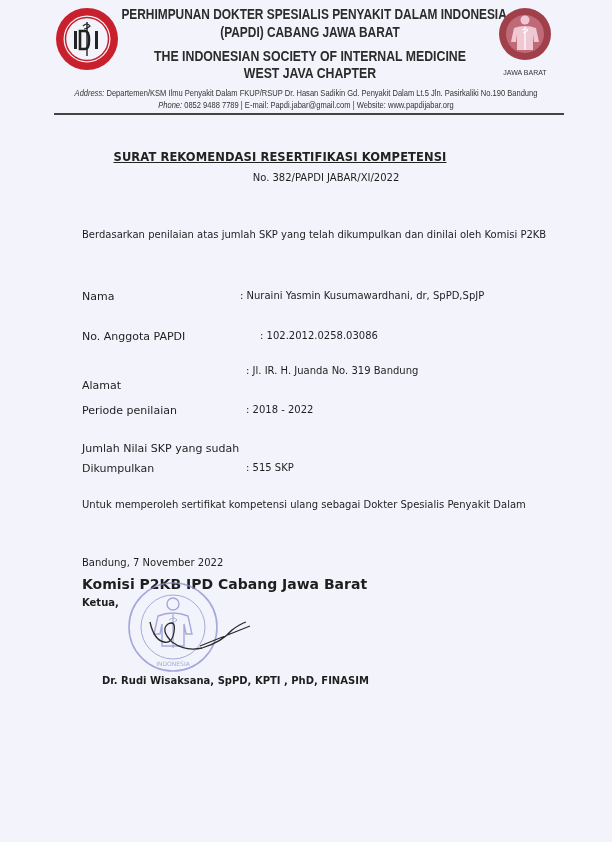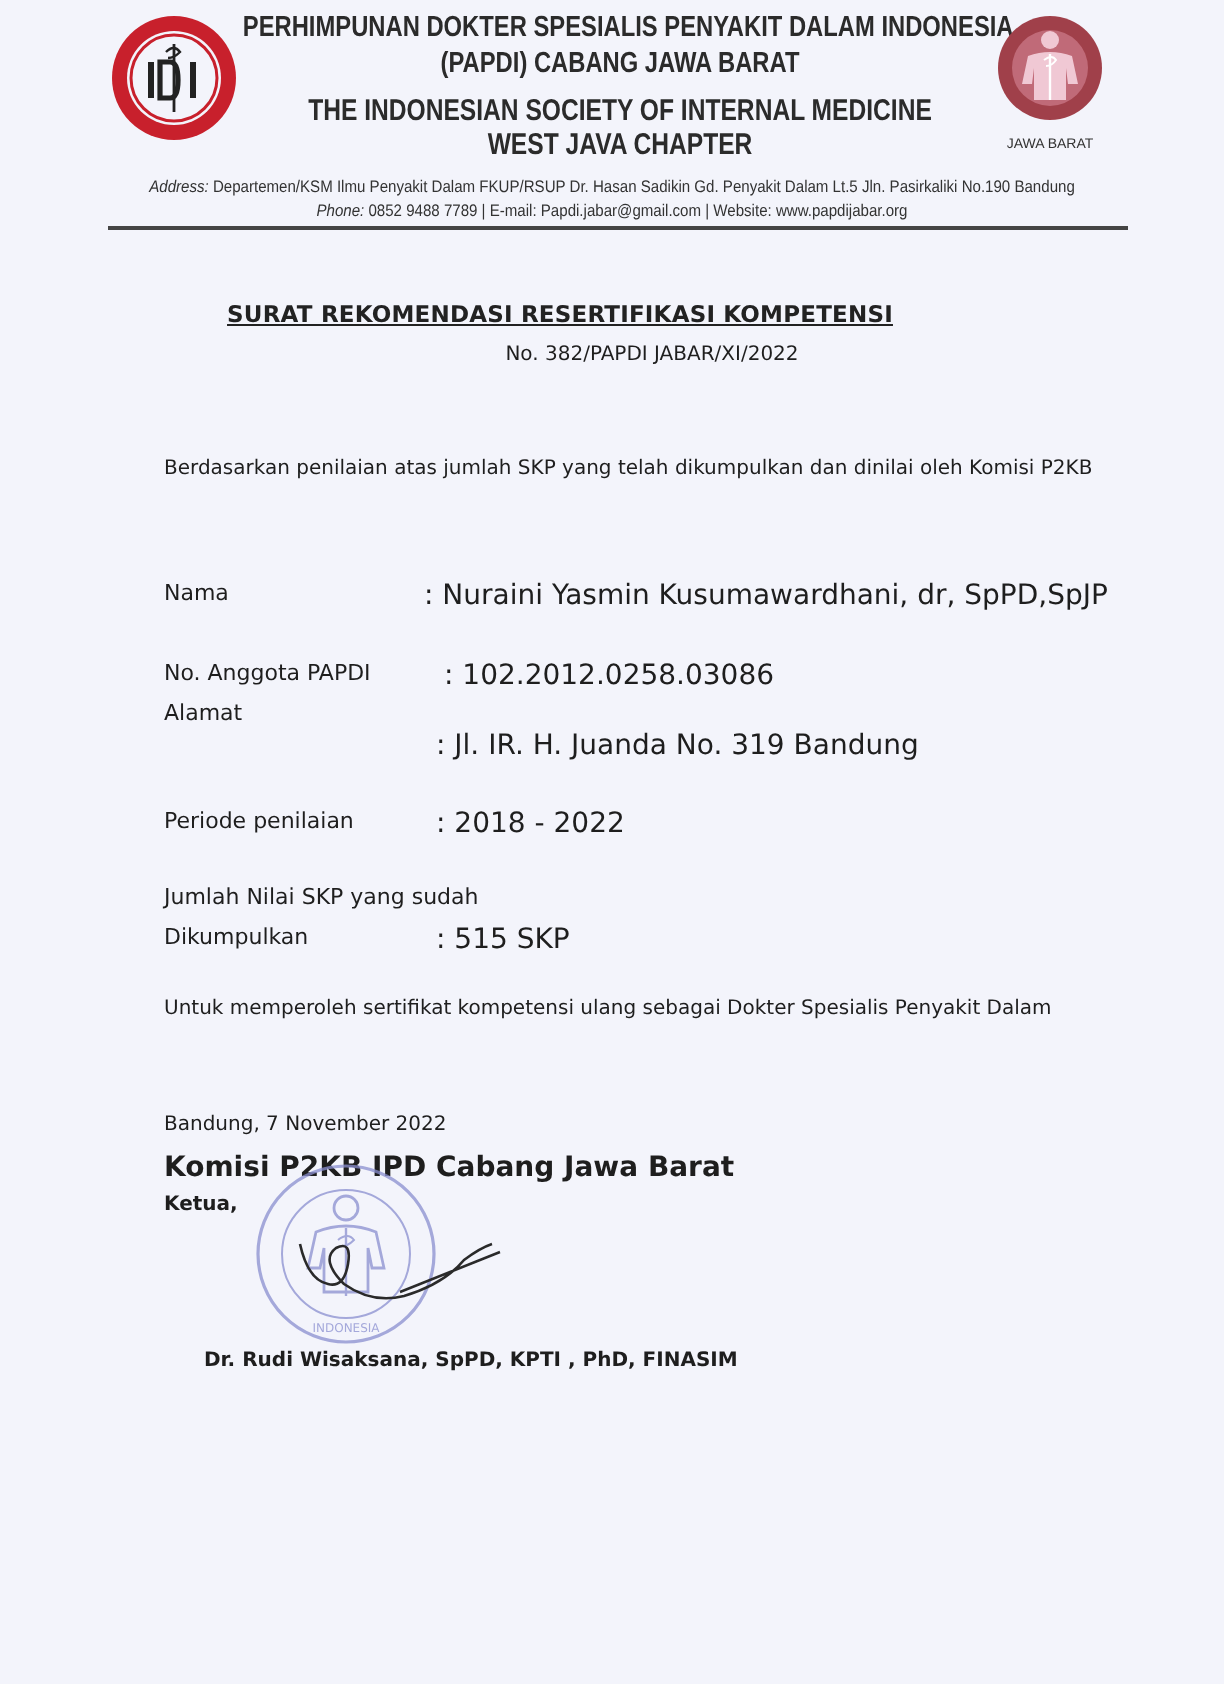--- a/index.html
+++ b/index.html
@@ -47,21 +47,21 @@
     .title {
       left: 0; width: 560px; text-align: center; top: 150px;
       font-size: 11.5px; font-weight: bold; text-decoration: underline;
       letter-spacing: 0.1px; color: #222;
     }
     .nomor { left: 0; width: 612px; text-align: center; top: 172px; font-size: 10px; padding-left: 40px; box-sizing: border-box; }
 
     .body-text { font-size: 10px; left: 82px; line-height: 22px; color: #1e1e1e; white-space: nowrap; }
     .para1 { top: 224px; }
     .lbl { left: 82px; font-size: 11px; white-space: nowrap; }
-    .val { font-size: 14px; white-space: nowrap; }
+    .val { font-size: 10px; white-space: nowrap; margin-left: 28px; }
 
     .closing { left: 82px; top: 499px; font-size: 10px; white-space: nowrap; }
     .place-date { left: 82px; top: 557px; font-size: 10px; }
     .committee { left: 82px; top: 576px; font-size: 14px; font-weight: bold; }
     .role { left: 82px; top: 597px; font-size: 10px; font-weight: bold; }
     .signer { left: 82px; top: 675px; font-size: 10px; font-weight: bold; white-space: nowrap; padding-left: 20px; }
 
     .stamp { left: 126px; top: 580px; width: 94px; height: 94px; opacity: 0.75; }
     .signature { left: 140px; top: 600px; width: 130px; height: 60px; }
   </style>
@@ -112,23 +112,23 @@
 <div class="abs nomor">No. 382/PAPDI JABAR/XI/2022</div>
 
 <div class="abs body-text para1">
   <div>Berdasarkan penilaian atas jumlah SKP yang telah dikumpulkan dan dinilai oleh Komisi P2KB</div>
 </div>
 
 <div class="abs lbl" style="top:290px">Nama</div>
 <div class="abs val" style="top:290px; left:212px">: Nuraini Yasmin Kusumawardhani, dr, SpPD,SpJP</div>
 
 <div class="abs lbl" style="top:330px">No. Anggota PAPDI</div>
-<div class="abs val" style="top:330px; left:222px">: 102.2012.0258.03086</div>
+<div class="abs val" style="top:330px; left:232px">: 102.2012.0258.03086</div>
 
-<div class="abs lbl" style="top:350px">Alamat</div>
+<div class="abs lbl" style="top:379px">Alamat</div>
 <div class="abs val" style="top:365px; left:218px">: Jl. IR. H. Juanda No. 319  Bandung</div>
 
 <div class="abs lbl" style="top:404px">Periode penilaian</div>
 <div class="abs val" style="top:404px; left:218px">: 2018 - 2022</div>
 
 <div class="abs lbl" style="top:442px">Jumlah Nilai SKP yang sudah</div>
 <div class="abs lbl" style="top:462px">Dikumpulkan</div>
 <div class="abs val" style="top:462px; left:218px">: 515 SKP</div>
 
 <div class="abs closing">Untuk memperoleh sertifikat kompetensi ulang sebagai Dokter Spesialis Penyakit Dalam</div>

